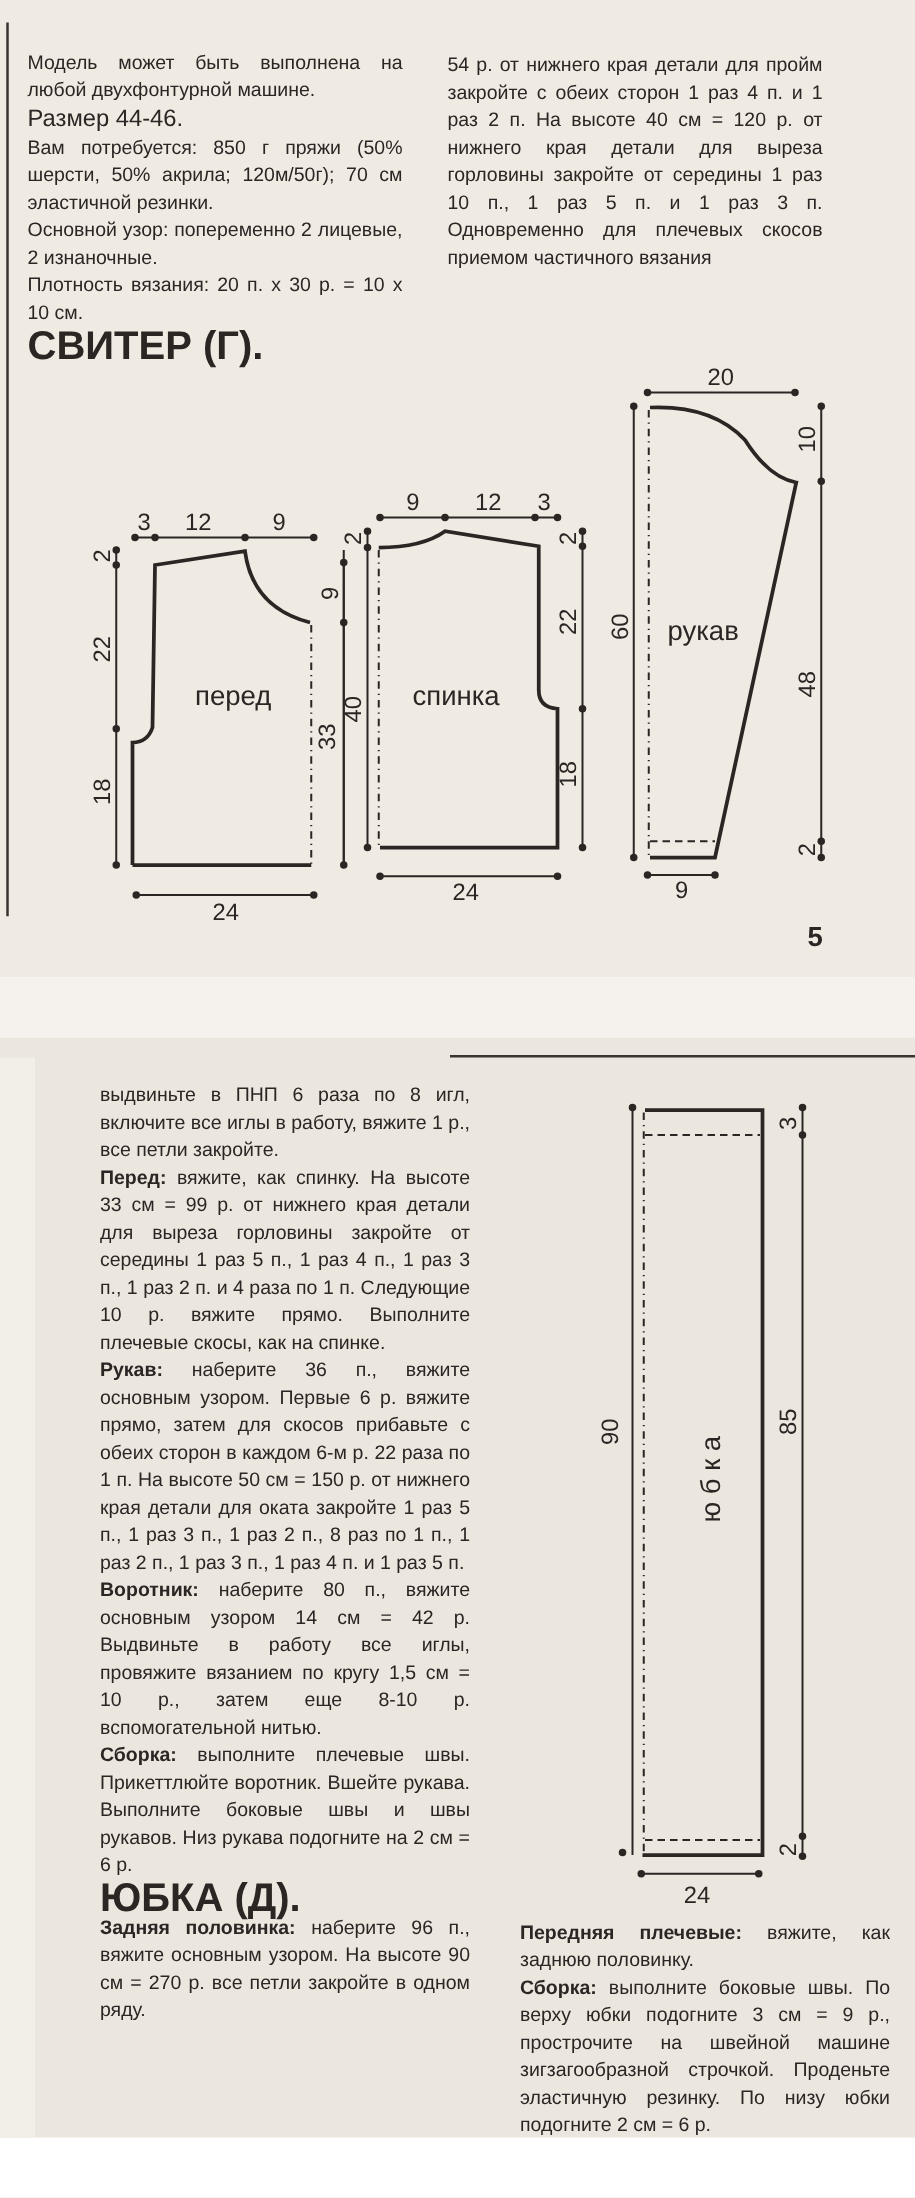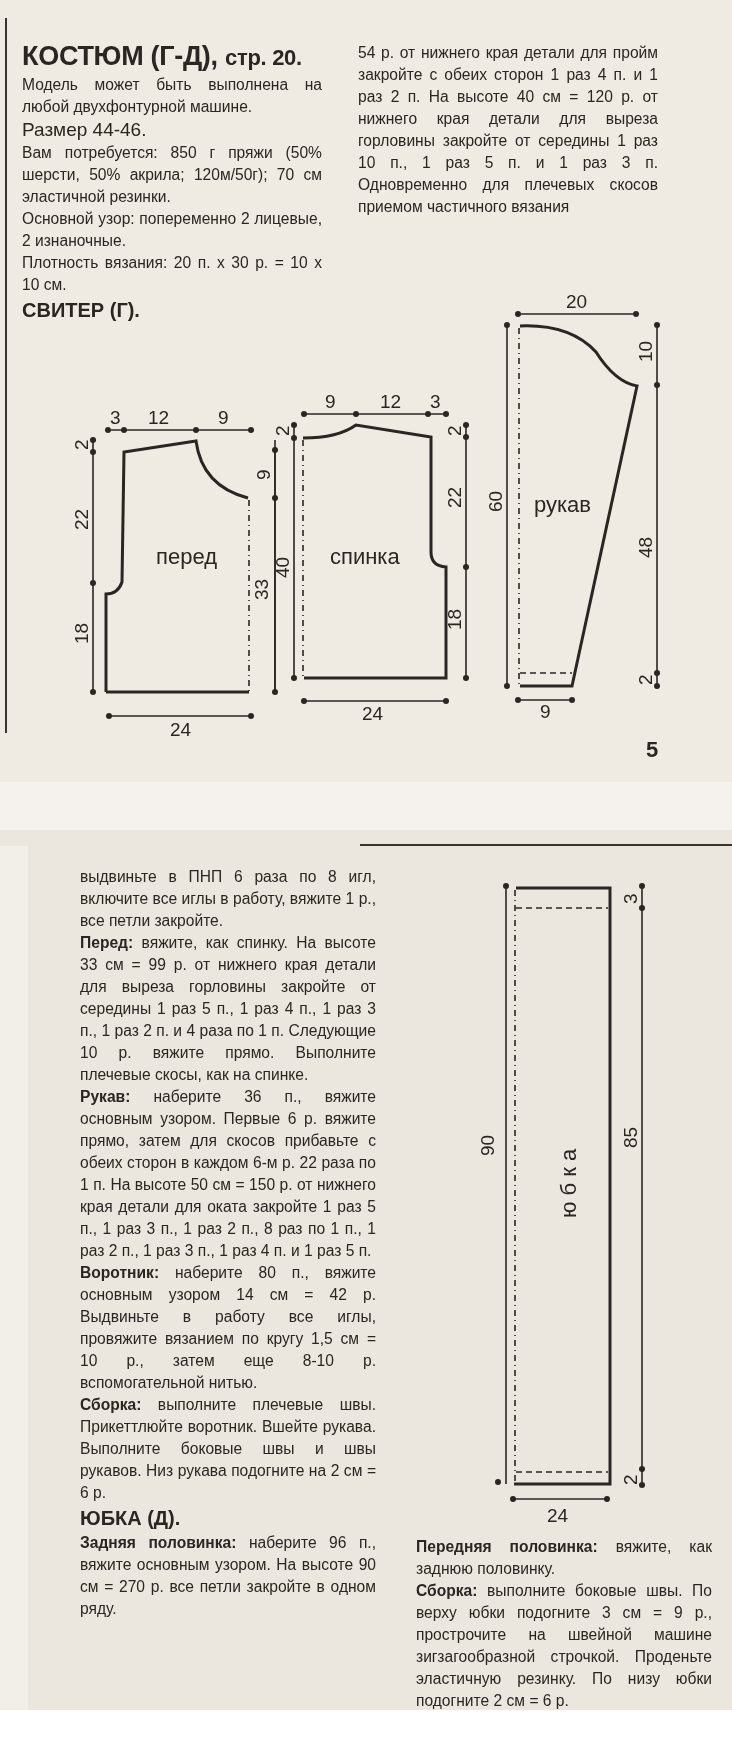--- a/index.html
+++ b/index.html
@@ -17,21 +17,21 @@
   .gap { position: absolute; left: 0; top: 782px; width: 732px; height: 48px; background: #f5f2ee; }
   .left-rule { position: absolute; left: 5px; top: 18px; width: 2px; height: 715px; background: #3a3431; }
   .h-rule { position: absolute; left: 360px; top: 844px; width: 372px; height: 2px; background: #3a3431; }
   .faint-left { position: absolute; left: 0; top: 846px; width: 28px; height: 864px; background: #f2eee8; }
 
   .col { position: absolute; font-size: 15.6px; line-height: 22px; text-align: justify; }
   .col p { margin: 0; }
   .title { font-weight: bold; font-size: 27px; line-height: 32px; letter-spacing: -0.3px; margin: 0; }
   .title .sub { font-size: 22px; }
   .h2 { font-weight: normal; font-size: 19px; line-height: 24px; margin: 0; }
-  .h3 { font-weight: bold; font-size: 20px; line-height: 28px; margin: 0; }
+  .h3 { font-weight: bold; font-size: 32px; line-height: 28px; margin: 0; }
   .lead { font-weight: bold; }
 
   .col-a { left: 22px; top: 40px; width: 300px; }
   .col-b { left: 358px; top: 42px; width: 300px; }
   .col-c { left: 80px; top: 866px; width: 296px; }
   .col-d { left: 416px; top: 1536px; width: 296px; }
 
   .page-num { position: absolute; left: 646px; top: 737px; font-size: 22px; font-weight: bold; }
 
   svg.diag { position: absolute; left: 0; top: 0; overflow: visible; }
@@ -42,21 +42,20 @@
 <body>
 
 <div class="page page-top"></div>
 <div class="gap"></div>
 <div class="page page-bottom"></div>
 <div class="faint-left"></div>
 <div class="left-rule"></div>
 <div class="h-rule"></div>
 
 <div class="col col-a">
-  <p class="title"><span>КОСТЮМ (Г-Д),</span> <span class="sub">стр. 20.</span></p>
   <p>Модель может быть выполнена на любой двухфонтурной машине.</p>
   <p class="h2">Размер 44-46.</p>
   <p>Вам потребуется: 850 г пряжи (50% шерсти, 50% акрила; 120м/50г); 70 см эластичной резинки.</p>
   <p>Основной узор: попеременно 2 лицевые, 2 изнаночные.</p>
   <p>Плотность вязания: 20 п. х 30 р. = 10 х 10 см.</p>
   <p class="h3">СВИТЕР (Г).</p>
 </div>
 
 <div class="col col-b">
   <p>54 р. от нижнего края детали для пройм закройте с обеих сторон 1 раз 4 п. и 1 раз 2 п. На высоте 40 см = 120 р. от нижнего края детали для выреза горловины закройте от середины 1 раз 10 п., 1 раз 5 п. и 1 раз 3 п. Одновременно для плечевых скосов приемом частичного вязания</p>
@@ -209,15 +208,15 @@
   <p>выдвиньте в ПНП 6 раза по 8 игл, включите все иглы в работу, вяжите 1 р., все петли закройте.</p>
   <p><span class="lead">Перед:</span> <span>вяжите, как спинку. На высоте 33 см = 99 р. от нижнего края детали для выреза горловины закройте от середины 1 раз 5 п., 1 раз 4 п., 1 раз 3 п., 1 раз 2 п. и 4 раза по 1 п. Следующие 10 р. вяжите прямо. Выполните плечевые скосы, как на спинке.</span></p>
   <p><span class="lead">Рукав:</span> <span>наберите 36 п., вяжите основным узором. Первые 6 р. вяжите прямо, затем для скосов прибавьте с обеих сторон в каждом 6-м р. 22 раза по 1 п. На высоте 50 см = 150 р. от нижнего края детали для оката закройте 1 раз 5 п., 1 раз 3 п., 1 раз 2 п., 8 раз по 1 п., 1 раз 2 п., 1 раз 3 п., 1 раз 4 п. и 1 раз 5 п.</span></p>
   <p><span class="lead">Воротник:</span> <span>наберите 80 п., вяжите основным узором 14 см = 42 р. Выдвиньте в работу все иглы, провяжите вязанием по кругу 1,5 см = 10 р., затем еще 8-10 р. вспомогательной нитью.</span></p>
   <p><span class="lead">Сборка:</span> <span>выполните плечевые швы. Прикеттлюйте воротник. Вшейте рукава. Выполните боковые швы и швы рукавов. Низ рукава подогните на 2 см = 6 р.</span></p>
   <p class="h3">ЮБКА (Д).</p>
   <p><span class="lead">Задняя половинка:</span> <span>наберите 96 п., вяжите основным узором. На высоте 90 см = 270 р. все петли закройте в одном ряду.</span></p>
 </div>
 
 <div class="col col-d">
-  <p><span class="lead">Передняя половинка:</span> <span>вяжите, как заднюю половинку.</span></p>
+  <p><span class="lead">Передняя плечевые:</span> <span>вяжите, как заднюю половинку.</span></p>
   <p><span class="lead">Сборка:</span> <span>выполните боковые швы. По верху юбки подогните 3 см = 9 р., прострочите на швейной машине зигзагообразной строчкой. Проденьте эластичную резинку. По низу юбки подогните 2 см = 6 р.</span></p>
 </div>
 
 </body></html>

